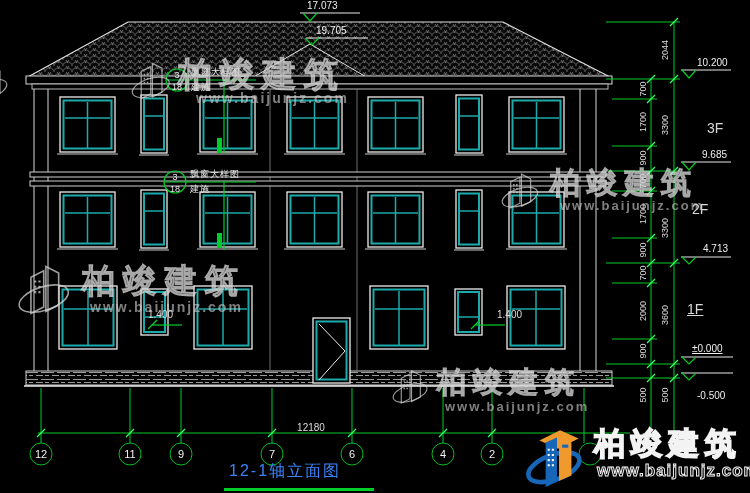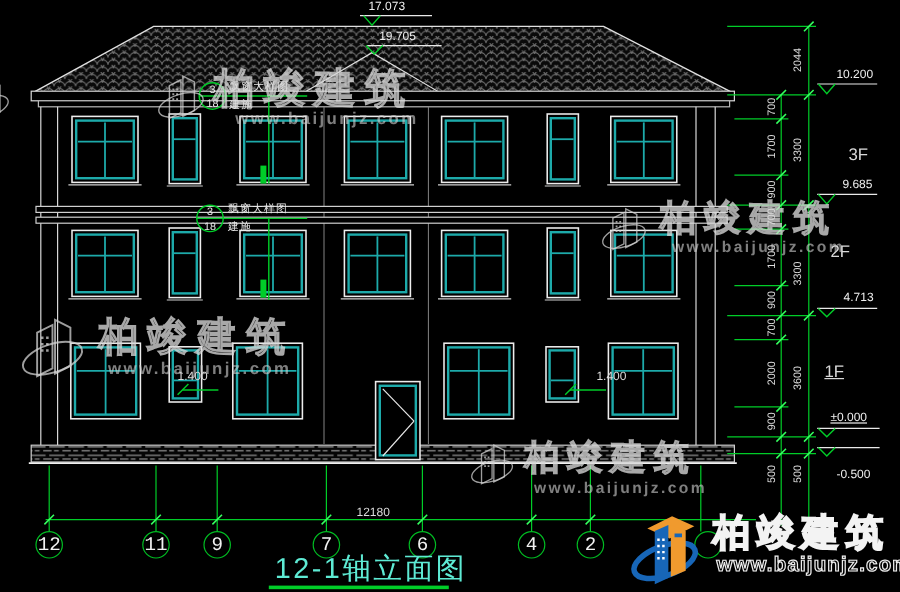--- a/index.html
+++ b/index.html
@@ -5,24 +5,24 @@
   html,body{margin:0;padding:0;background:#000;}
   #screen{position:relative;width:750px;height:493px;background:#000;overflow:hidden;
           font-family:"Liberation Sans",sans-serif;}
   #screen svg{position:absolute;left:0;top:0;}
   .lbl{position:absolute;color:#e9e9e9;white-space:nowrap;line-height:1;}
   .clbl{transform:translate(-50%,-50%);}
   .vlbl{transform:translate(-50%,-50%) rotate(-90deg);}
   .dim{font-size:9px;color:#dcdcdc;}
   .elev{font-size:10px;color:#efefef;}
   .floor{font-size:14px;color:#d8d8d8;}
-  .bub{font-size:16px;color:#f2f2f2;font-family:Liberation Mono, monospace;}
+  .bub{font-size:11px;color:#f2f2f2;}
   .callout-num{font-size:9px;color:#e9e9e9;}
   .callout-txt{font-size:9px;color:#e9e9e9;letter-spacing:1px;}
-  .title-cn{font-size:24px;color:#5eead4;letter-spacing:2px;}
+  .title-cn{font-size:16px;color:#3b82f6;letter-spacing:2px;}
   .title-scale{font-size:14px;color:#e9e9e9;}
   .wm{position:absolute;}
   .wm-brand{color:transparent;-webkit-text-stroke:1px rgba(215,215,215,0.78);
             font-weight:bold;white-space:nowrap;line-height:1;}
   .wm-url{color:rgba(205,205,205,0.62);font-weight:bold;white-space:nowrap;line-height:1;letter-spacing:2px;}
   .logo-brand{color:transparent;-webkit-text-stroke:1.6px #f3f3f3;font-weight:bold;
               white-space:nowrap;line-height:1;letter-spacing:6px;}
   .logo-url{color:transparent;-webkit-text-stroke:1px #ededed;font-weight:bold;
             white-space:nowrap;line-height:1;letter-spacing:1px;}
 </style>

